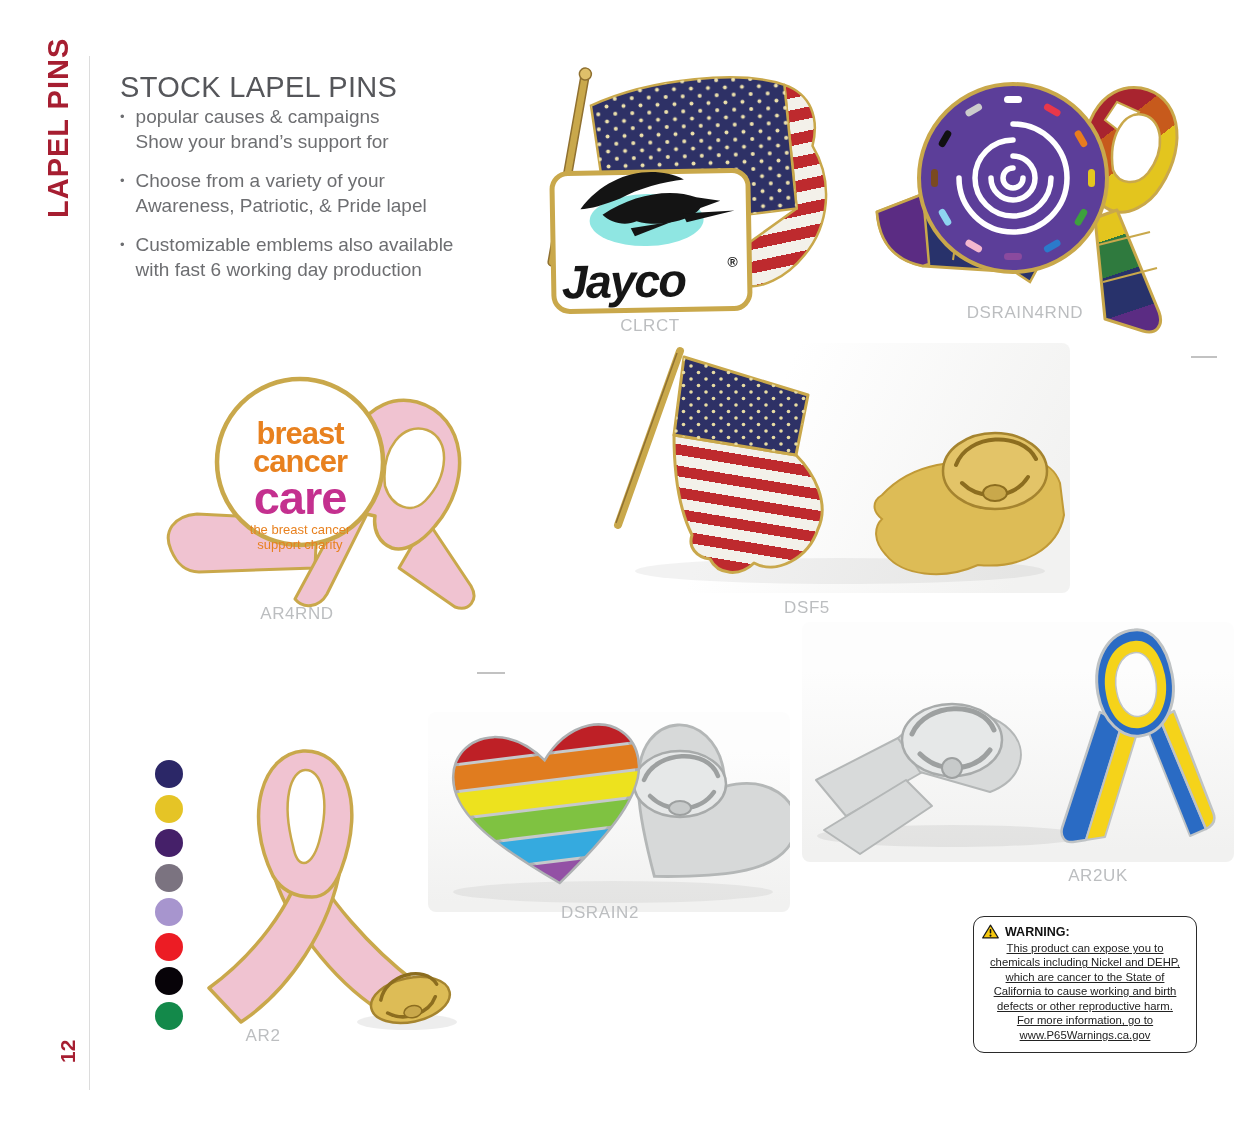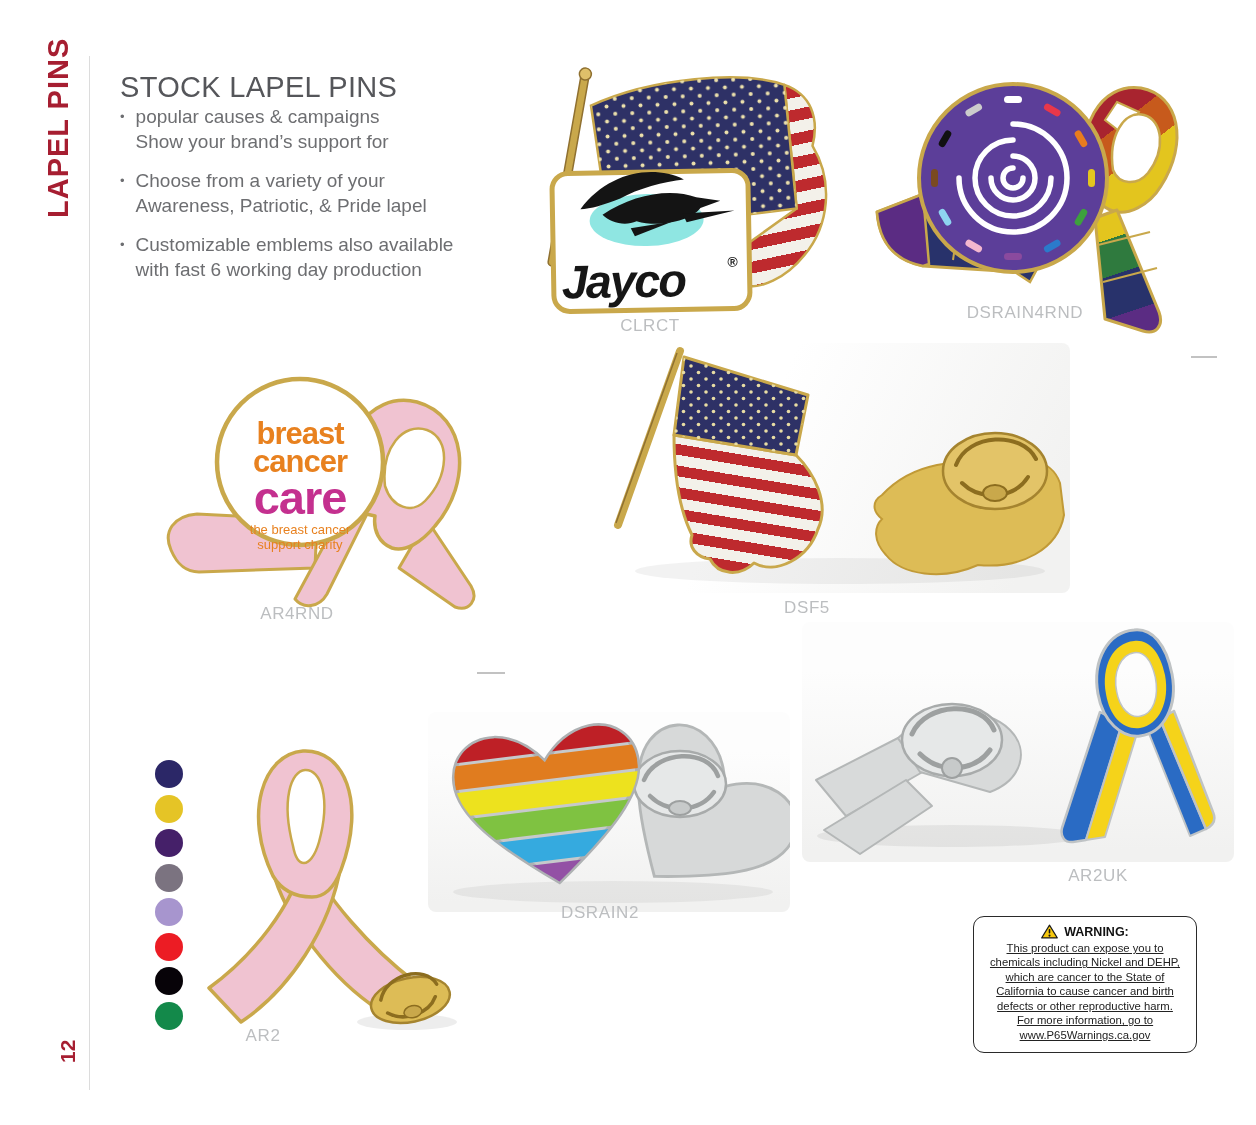--- a/index.html
+++ b/index.html
@@ -22,21 +22,21 @@
   .product svg{display:block;width:100%;height:100%;}
   .ph-bg1{background:linear-gradient(115deg,#ffffff 35%,#f2f2f1 90%);border-radius:8px;}
   .ph-bg2{background:linear-gradient(180deg,#fdfdfd 20%,#f1f1f0 95%);border-radius:8px;}
   .lbl{position:absolute;transform:translateX(-50%);color:#bcbec0;font-size:17px;letter-spacing:.6px;}
   
   .swatches{position:absolute;left:155px;top:760px;display:flex;flex-direction:column;gap:6.5px;}
   .sw{width:28px;height:28px;border-radius:50%;}
   
   .warnbox{position:absolute;left:973px;top:916px;width:224px;height:137px;box-sizing:border-box;
            border:1.6px solid #2a2a2a;border-radius:11px;padding:7px 8px 4px;background:#fff;text-align:center;}
-  .warnhead{display:flex;align-items:center;justify-content:center;gap:6px;font-weight:bold;
+  .warnhead{display:flex;align-items:center;gap:6px;font-weight:bold;
             font-size:12.5px;color:#111;margin-bottom:2px;}
   .warnbody{font-size:11.3px;line-height:1.28;color:#222;}
   .warnbody span{display:block;text-decoration:underline;}
   .dash{position:absolute;height:2px;background:#c2c2c2;}
 </style>
 </head>
 <body>
 
 <div class="page">
 
@@ -318,20 +318,20 @@
         <path d="M12,1.5 L23,19.5 H1 Z" fill="#f6c80e" stroke="#1a1a1a" stroke-width="1.6" stroke-linejoin="round"></path>
         <rect x="10.9" y="7" width="2.2" height="6.2" rx="1" fill="#111"></rect>
         <circle cx="12" cy="16.3" r="1.5" fill="#111"></circle>
       </svg>
       <span>WARNING:</span>
     </div>
     <div class="warnbody">
       <span>This product can expose you to</span>
       <span>chemicals including Nickel and DEHP,</span>
       <span>which are cancer to the State of</span>
-      <span>California to cause cancer and birth</span>
+      <span>California to cause working and birth</span>
       <span>defects or other reproductive harm.</span>
       <span>For more information, go to</span>
       <span>www.P65Warnings.ca.gov</span>
     </div>
   </div>
 
 </div>
 
 </body></html>

